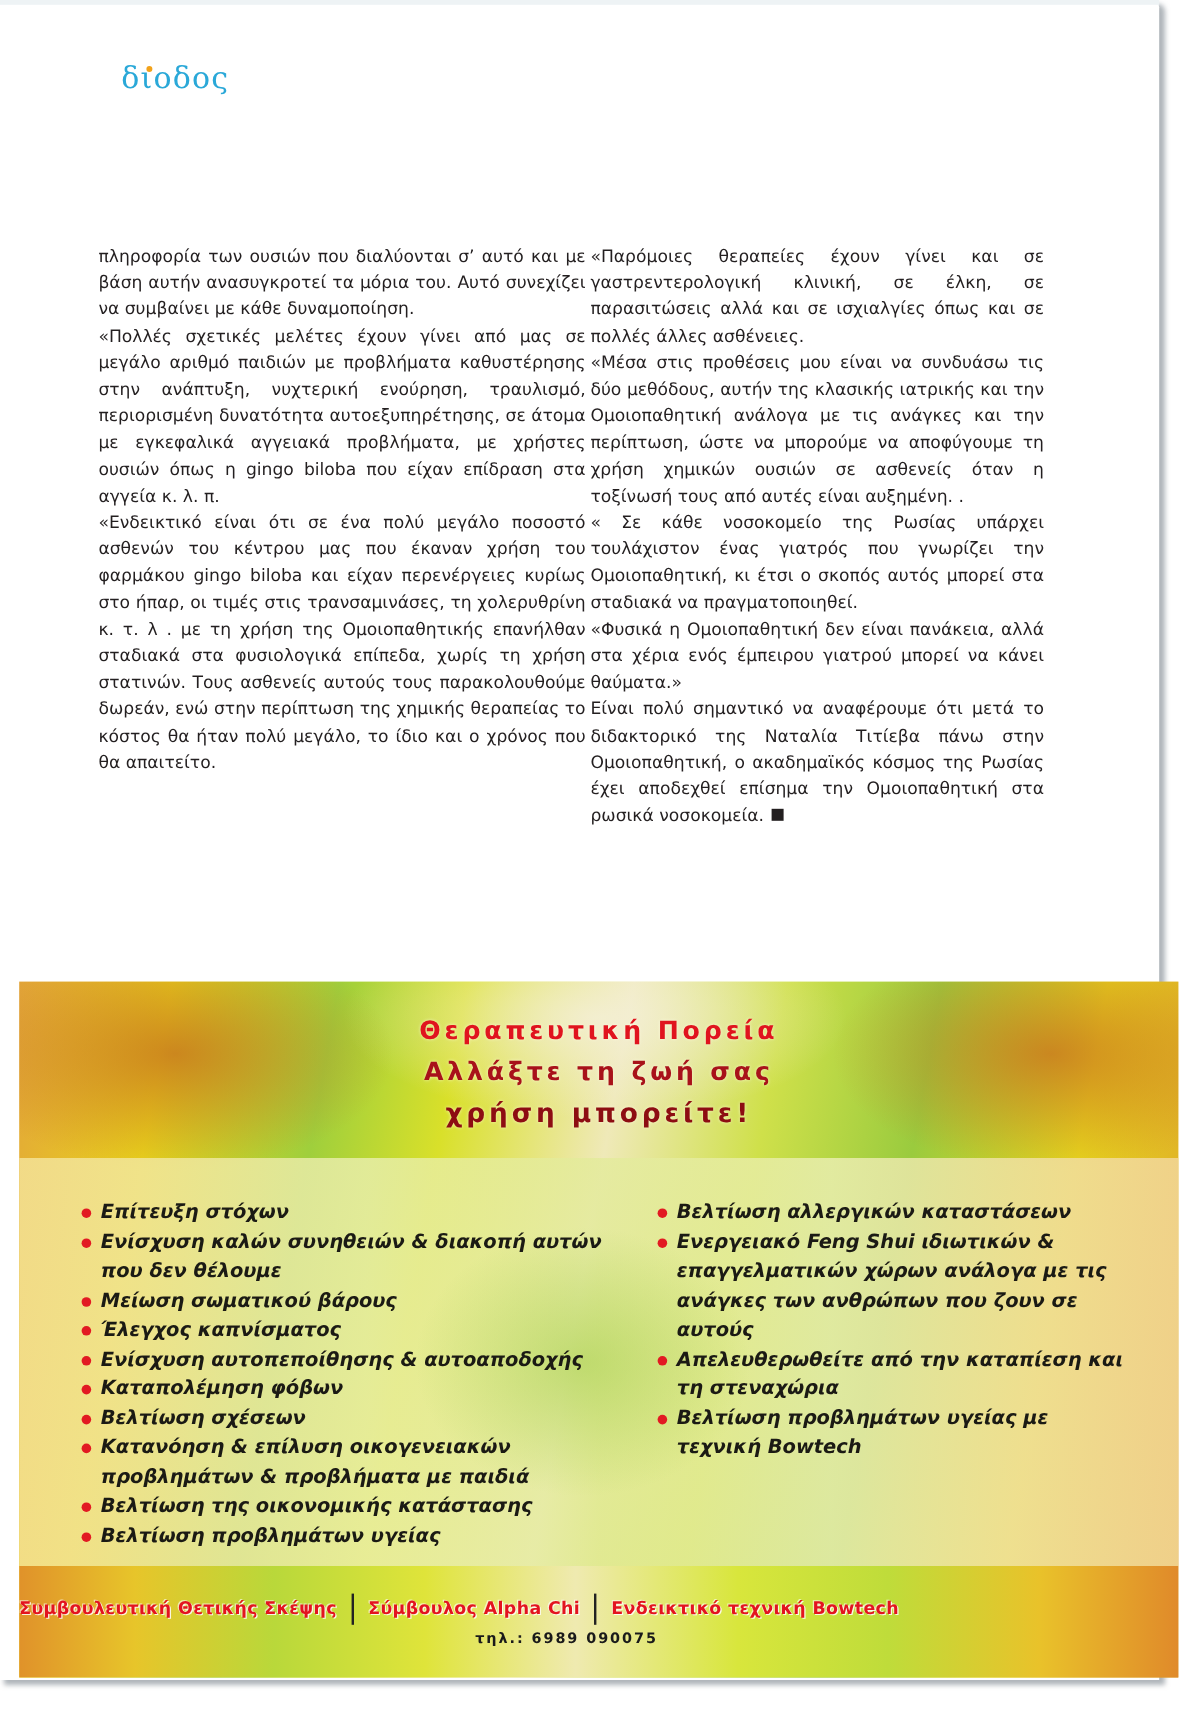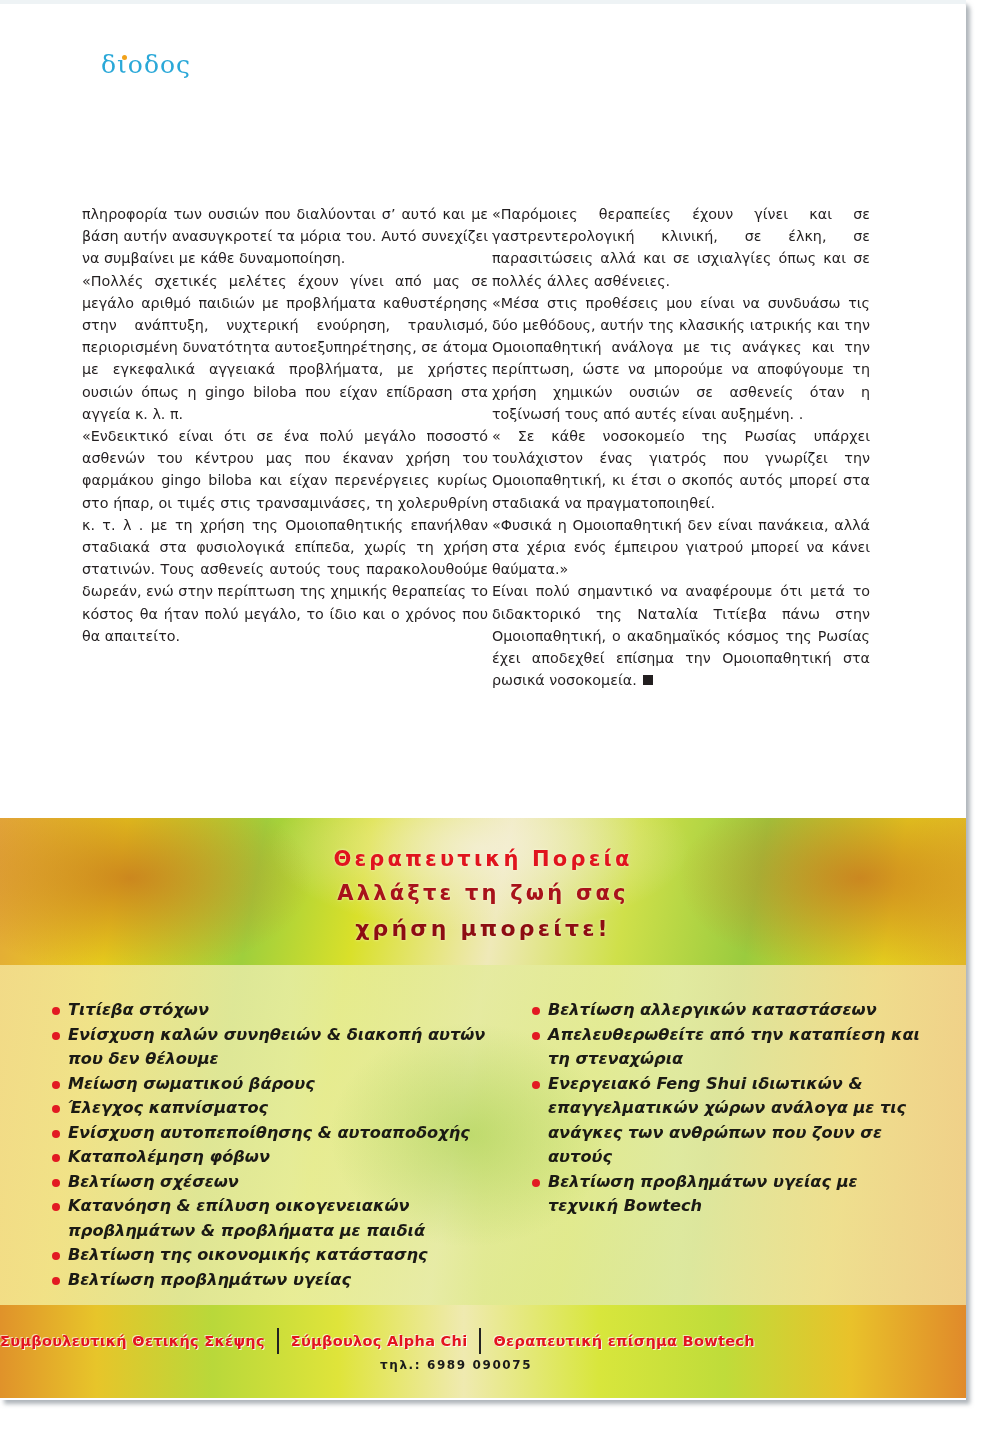--- a/index.html
+++ b/index.html
@@ -36,21 +36,21 @@
     .col-left { left: 82px; }
     .col-right { left: 492px; width: 378px; }
     .article-col p { margin: 0; }
     .end-mark {
       display: inline-block; width: 10px; height: 10px; background: #231f20;
       margin-left: 6px; vertical-align: 0px;
     }
 
     
     .ad {
-      position: absolute; left: 0; top: 818px; width: 966px; height: 580px;
+      position: absolute; left: 16px; top: 818px; width: 966px; height: 580px;
       overflow: hidden;
       background:
         radial-gradient(ellipse 260px 140px at 130px 60px, rgba(196,110,30,0.75), rgba(196,110,30,0) 70%),
         radial-gradient(ellipse 260px 140px at 860px 60px, rgba(200,110,30,0.75), rgba(200,110,30,0) 70%),
         radial-gradient(ellipse 300px 120px at 480px 30px, rgba(245,240,220,0.8), rgba(245,240,220,0) 70%),
         linear-gradient(100deg, #e3a63a 0%, #e8d21c 12%, #9fcf3c 25%, #d9e02a 35%, #efe9b8 48%, #cfe04a 60%, #9acb3e 72%, #e6d51e 85%, #dc9a2e 100%);
     }
     .ad-panel {
       position: absolute; left: 0; top: 147px; width: 966px; height: 340px;
       background:
@@ -128,41 +128,41 @@
 
   <div class="ad">
     <div class="ad-panel"></div>
     <div class="ad-footer-band"></div>
 
     <div class="ad-headline ad-h1">Θεραπευτική Πορεία</div>
     <div class="ad-headline ad-h2">Αλλάξτε τη ζωή σας</div>
     <div class="ad-headline ad-h3">χρήση μπορείτε!</div>
 
     <ul class="ad-list ad-list-left">
-      <li><span class="bullet"></span><span>Τιτίεβα στόχων</span></li>
+      <li><span class="bullet"></span><span>Επίτευξη στόχων</span></li>
       <li><span class="bullet"></span><span>Ενίσχυση καλών συνηθειών &amp; διακοπή αυτών που δεν θέλουμε</span></li>
       <li><span class="bullet"></span><span>Μείωση σωματικού βάρους</span></li>
       <li><span class="bullet"></span><span>Έλεγχος καπνίσματος</span></li>
       <li><span class="bullet"></span><span>Ενίσχυση αυτοπεποίθησης &amp; αυτοαποδοχής</span></li>
       <li><span class="bullet"></span><span>Καταπολέμηση φόβων</span></li>
       <li><span class="bullet"></span><span>Βελτίωση σχέσεων</span></li>
       <li><span class="bullet"></span><span>Κατανόηση &amp; επίλυση οικογενειακών προβλημάτων &amp; προβλήματα με παιδιά</span></li>
       <li><span class="bullet"></span><span>Βελτίωση της οικονομικής κατάστασης</span></li>
       <li><span class="bullet"></span><span>Βελτίωση προβλημάτων υγείας</span></li>
     </ul>
 
     <ul class="ad-list ad-list-right">
       <li><span class="bullet"></span><span>Βελτίωση αλλεργικών καταστάσεων</span></li>
+      <li><span class="bullet"></span><span>Ενεργειακό Feng Shui ιδιωτικών &amp; επαγγελματικών χώρων ανάλογα με τις ανάγκες των ανθρώπων που ζουν σε αυτούς</span></li>
       <li><span class="bullet"></span><span>Απελευθερωθείτε από την καταπίεση και τη στεναχώρια</span></li>
-      <li><span class="bullet"></span><span>Ενεργειακό Feng Shui ιδιωτικών &amp; επαγγελματικών χώρων ανάλογα με τις ανάγκες των ανθρώπων που ζουν σε αυτούς</span></li>
       <li><span class="bullet"></span><span>Βελτίωση προβλημάτων υγείας με τεχνική Bowtech</span></li>
     </ul>
 
     <div class="ad-services">
       <span>Συμβουλευτική Θετικής Σκέψης</span>
       <span class="sep"></span>
       <span>Σύμβουλος Alpha Chi</span>
       <span class="sep"></span>
-      <span>Θεραπευτική επίσημα Bowtech</span>
+      <span>Ενδεικτικό τεχνική Bowtech</span>
     </div>
     <div class="ad-phone">τηλ.:  6989 090075</div>
   </div>
 </div>
 
 </body></html>

